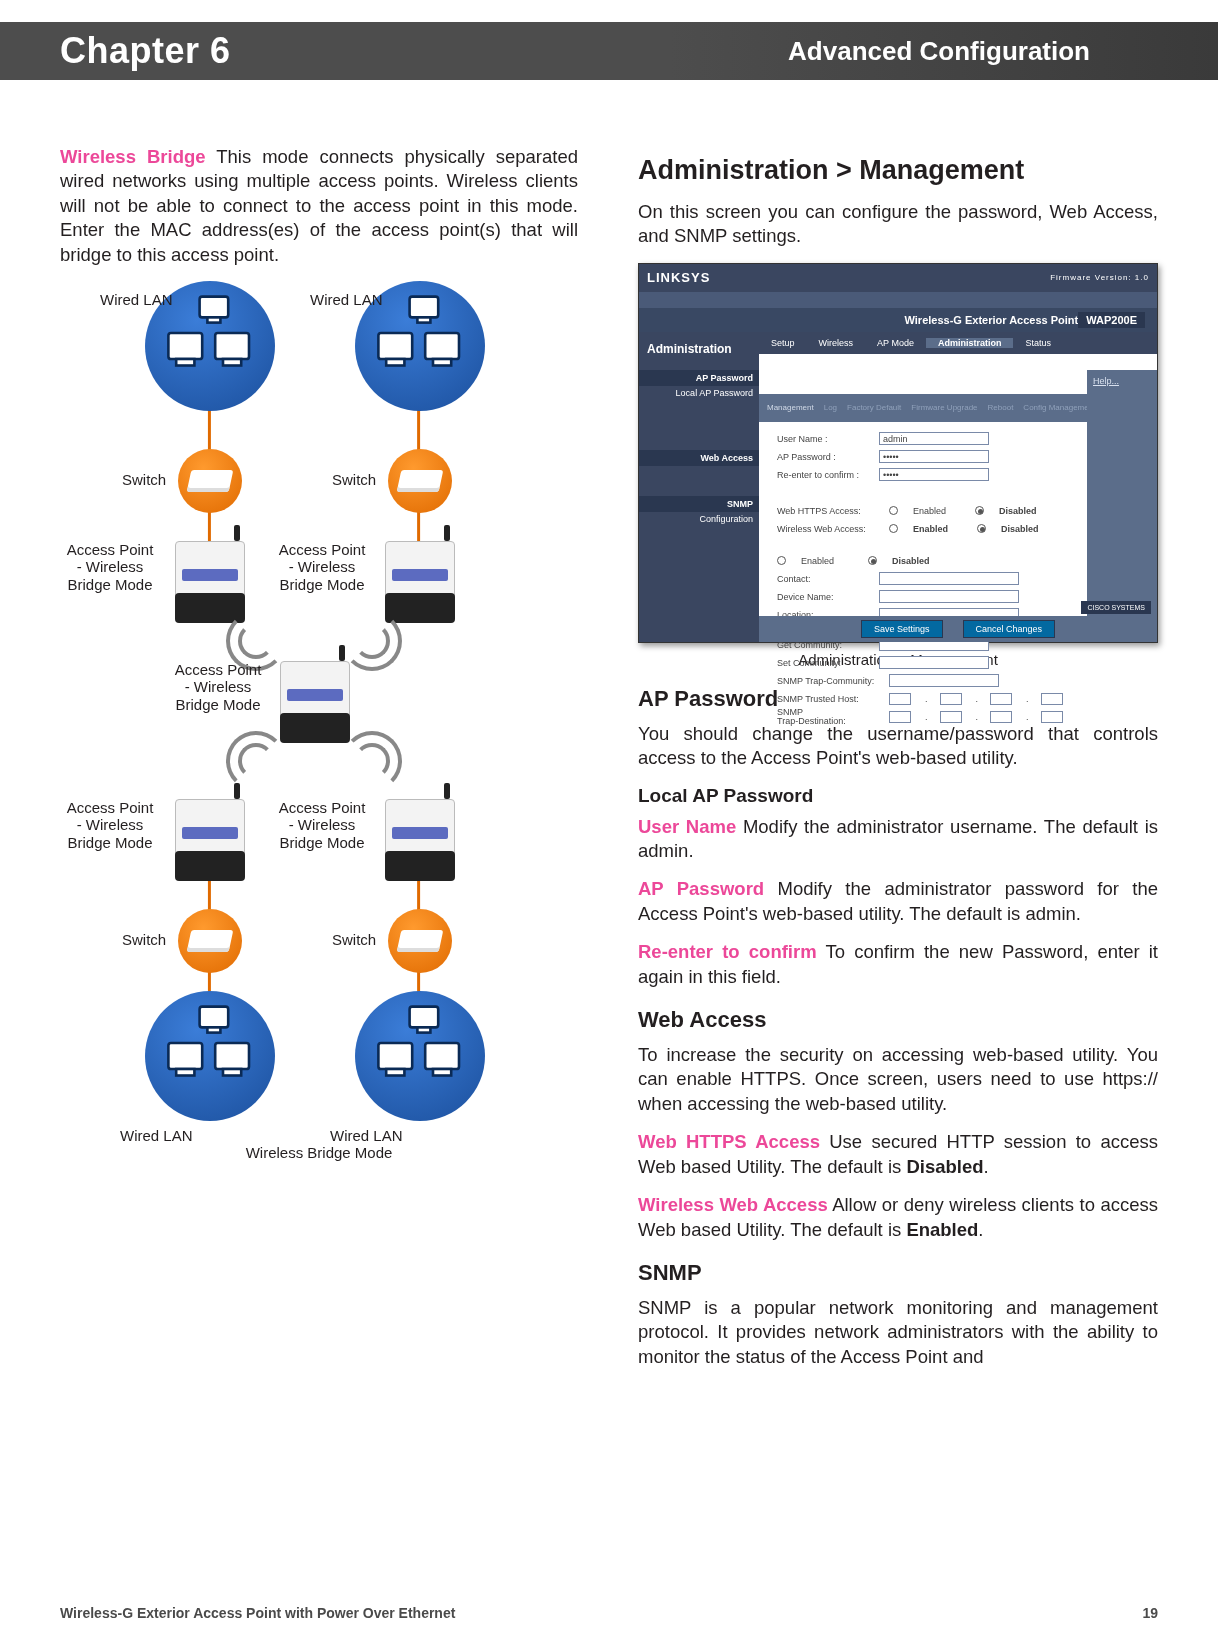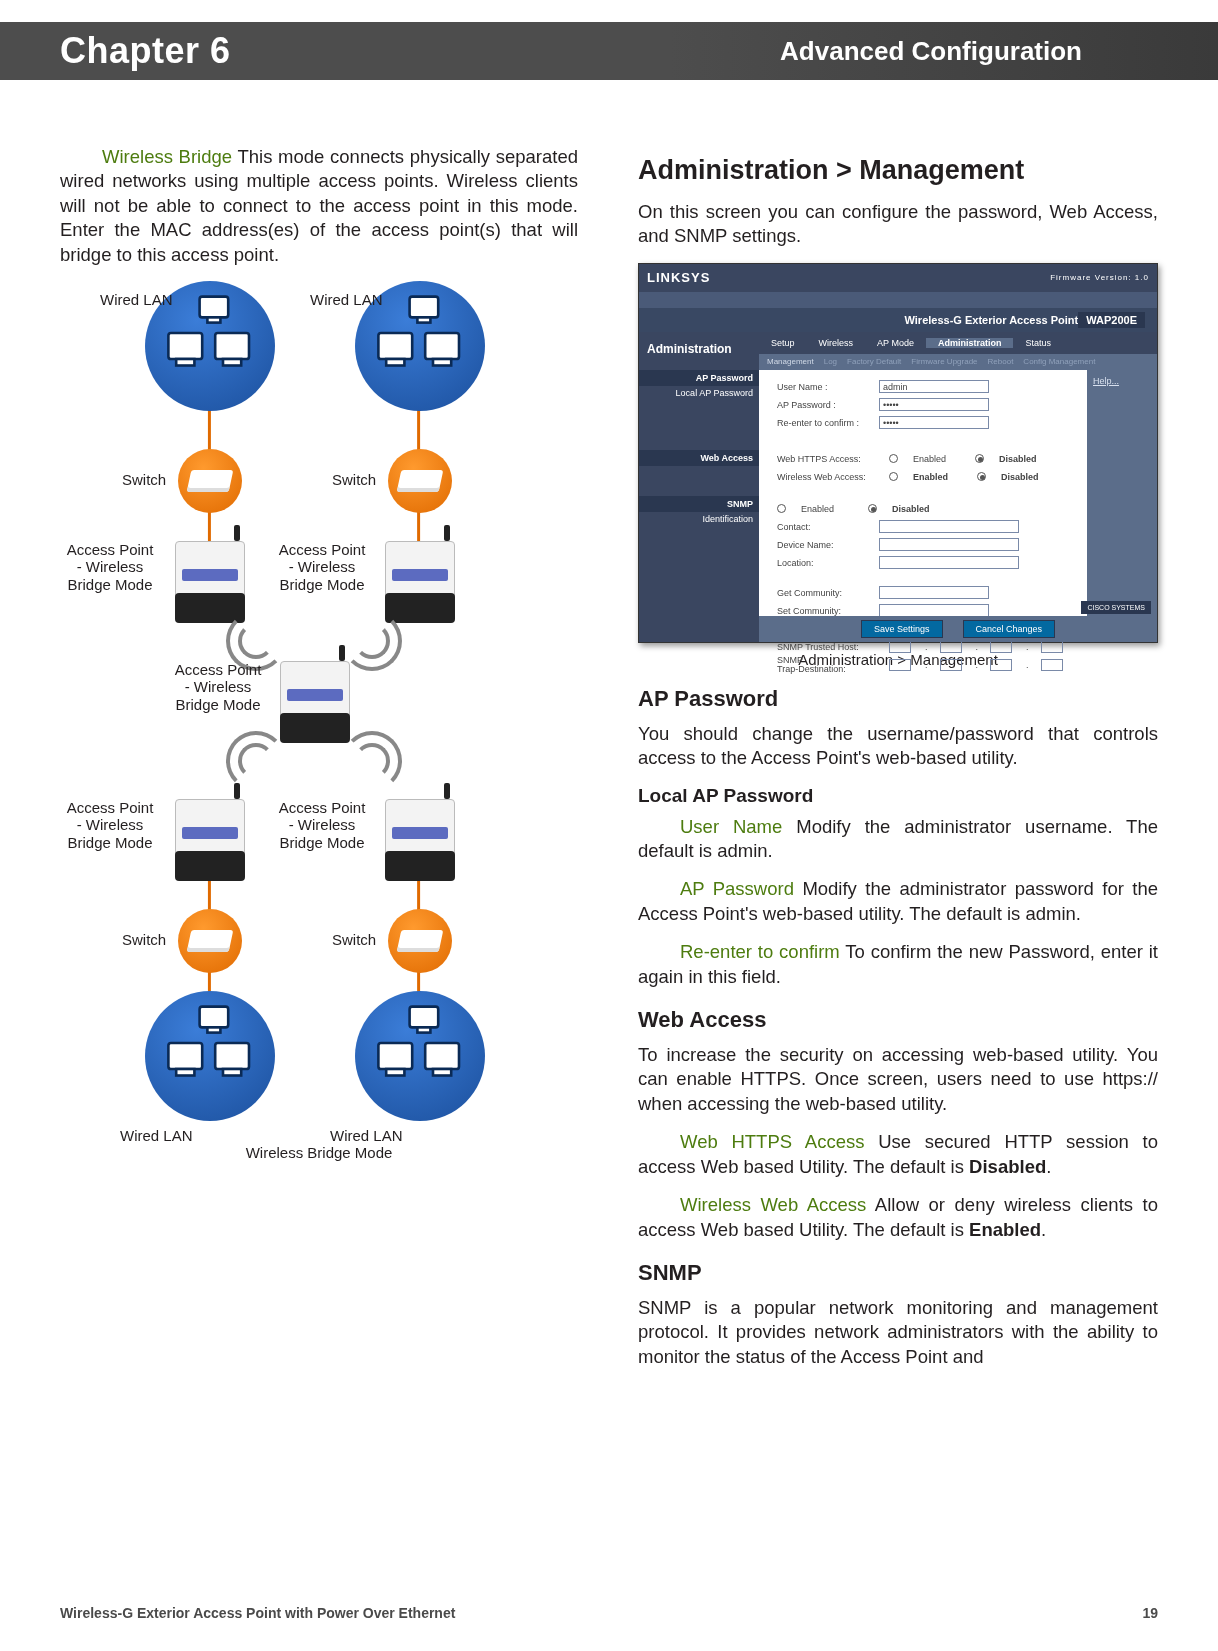--- a/index.html
+++ b/index.html
@@ -36,41 +36,40 @@
     border-left: 0;
   }
   .chapter-title {
     font-size: 36px;
     font-weight: 700;
     margin-left: 60px;
     letter-spacing: 0.5px;
   }
   .header-right {
     position: absolute;
-    right: 136px;
+    right: 128px;
     font-size: 26px;
     font-weight: 700;
     text-align: right;
   }
   .page-content {
     display: flex;
     padding: 50px 60px 0 60px;
     gap: 60px;
   }
   .col { width: 520px; }
   .body-text {
     font-size: 18.5px;
     line-height: 1.32;
     text-align: justify;
     margin-bottom: 14px;
   }
   .blue-term {
-    color: #4d7c0f;
-    font-weight: 400;
-    margin-left: 42px;
+    color: #ec4899;
+    font-weight: 700;
   }
   .bold { font-weight: 700; }
   .h2 {
     font-size: 27px;
     font-weight: 700;
     margin: 10px 0 14px 0;
     color: #231f20;
   }
   .h3 {
     font-size: 22px;
@@ -177,22 +176,22 @@
     position:absolute; left:120px; right:0; top:68px; bottom:26px;
     background:#fff; color:#333; padding:0;
   }
   .scrshot .tabs {
     height:22px; background:#3a4660; display:flex; align-items:center;
     font-size:9px; color:#fff;
   }
   .scrshot .tabs span { padding:0 12px; }
   .scrshot .tabs .active { background:#5b6d8a; font-weight:bold; }
   .scrshot .subtabs {
-    height:16px; background:#5b6d8a; color:#cfd8e6; font-size:8px;
-    display:flex; align-items:center; padding-left:8px; gap:10px;
+    height:28px; background:#5b6d8a; color:#cfd8e6; font-size:8px;
+    display:flex; align-items:center; padding-left:8px; gap:10px;margin-top:40px;
   }
   .scrshot .subtabs .dim { color:#8fa0ba; }
   .scrshot .form { padding:8px 10px 4px 18px; font-size:9px; color:#444; }
   .scrshot .row { display:flex; align-items:center; height:18px; gap:12px; }
   .scrshot .row label { width:90px; }
   .scrshot .row .inp {
     width:110px; height:13px; border:1px solid #7a8aa8; background:#fff;
   }
   .scrshot .helpcol {
     position:absolute; right:0; top:106px; bottom:26px; width:70px;
@@ -394,21 +393,21 @@
       <div class="bar2">
         <span>Wireless-G Exterior Access Point</span>
         <span class="model">WAP200E</span>
       </div>
       <div class="sidebar">
         <div class="title">Administration</div>
         <div class="sec">AP Password</div>
         <div class="sub">Local AP Password</div>
         <div class="sec" style="margin-top:50px;">Web Access</div>
         <div class="sec" style="margin-top:30px;">SNMP</div>
-        <div class="sub">Identification</div>
+        <div class="sub">Configuration</div>
       </div>
       <div class="main">
         <div class="tabs">
           <span>Setup</span>
           <span>Wireless</span>
           <span>AP Mode</span>
           <span class="active">Administration</span>
           <span>Status</span>
         </div>
         <div class="subtabs">

